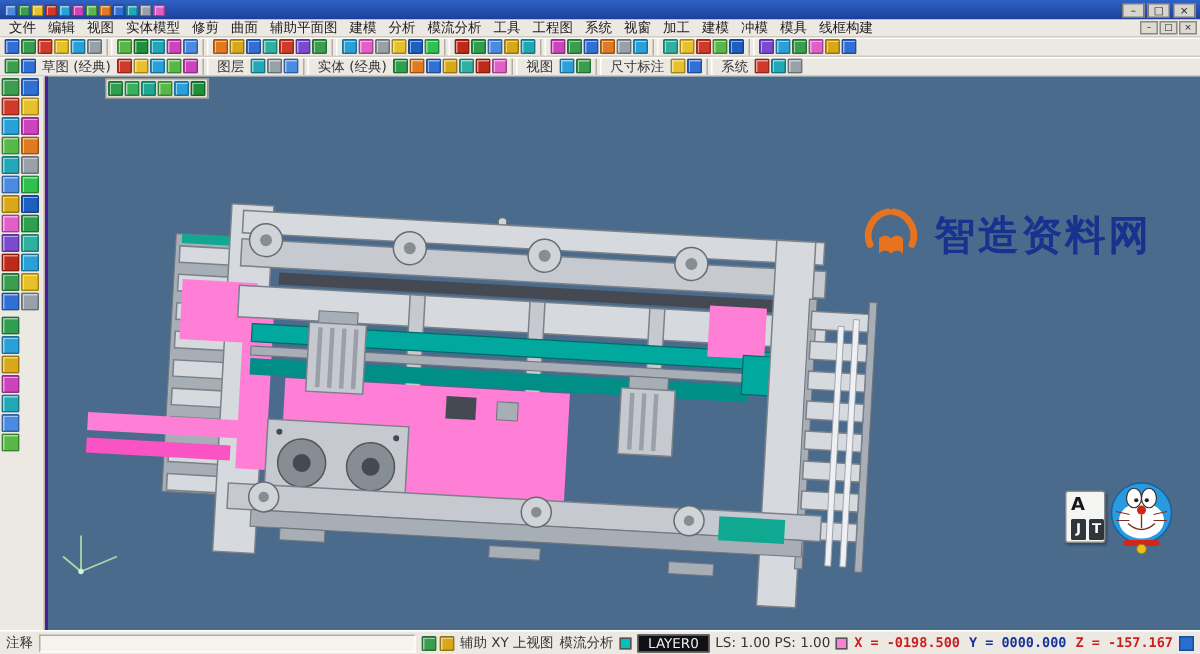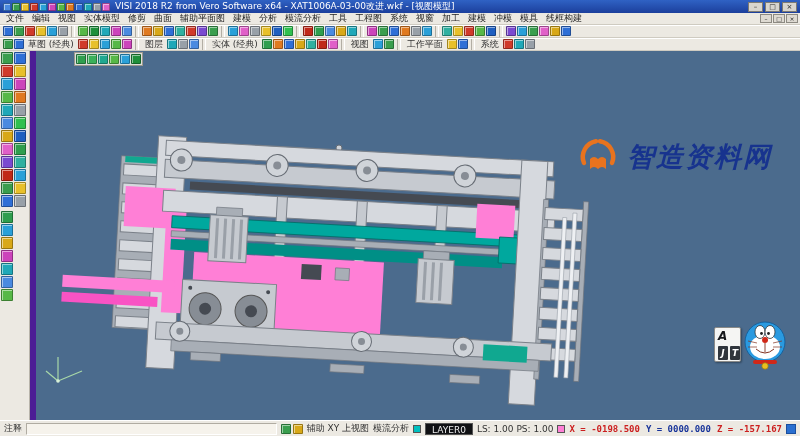--- a/index.html
+++ b/index.html
@@ -27,21 +27,21 @@
   .tblabel{font-size:9px;color:#333;padding:0 3px;white-space:nowrap;}
 
   
   .main{flex:1 1 auto;display:flex;min-height:0;}
   .left-toolbar{width:30px;flex:0 0 30px;background:var(--chrome);border-right:1px solid #b8b4aa;padding:1px;display:flex;flex-direction:column;}
   .lt-grid{display:flex;flex-wrap:wrap;width:27px;gap:1px;}
   .lt-grid .tbi{width:12px;height:12px;}
   .lt-stack{display:flex;flex-direction:column;gap:1px;margin-top:4px;}
   .lt-stack .tbi{width:12px;height:12px;}
 
-  .viewport{flex:1 1 auto;position:relative;background:var(--viewport_bg);overflow:hidden;border-left:6px solid #4c1d95;font-style:italic;}
+  .viewport{flex:1 1 auto;position:relative;background:var(--viewport_bg);overflow:hidden;border-left:2px solid #4c1d95;}
   .mini-toolbar{position:absolute;left:38px;top:1px;display:flex;gap:1px;background:rgba(236,233,226,.92);padding:1px;border:1px solid #9a968c;}
 
   .model-svg{position:absolute;left:0;top:0;}
 
   
   .f-gray{fill:var(--model_gray);stroke:#7b8189;stroke-width:1;}
   .f-gray2{fill:var(--model_gray_dark);stroke:#7b8189;stroke-width:1;}
   .f-mid{fill:#a8aeb6;stroke:#70767e;stroke-width:.7;}
   .f-pink{fill:var(--model_pink);}
   .f-pinkd{fill:var(--model_pink_dark);}
@@ -92,21 +92,20 @@
         <span class="tbi" style="background: rgb(208, 58, 42);"></span>
         <span class="tbi" style="background: rgb(42, 160, 216);"></span>
         <span class="tbi" style="background: rgb(204, 68, 187);"></span>
         <span class="tbi" style="background: rgb(87, 184, 71);"></span>
         <span class="tbi" style="background: rgb(224, 122, 32);"></span>
         <span class="tbi" style="background: rgb(47, 111, 214);"></span>
         <span class="tbi" style="background: rgb(32, 168, 184);"></span>
         <span class="tbi" style="background: rgb(152, 160, 168);"></span>
         <span class="tbi" style="background: rgb(224, 96, 200);"></span>
       </div>
-    <span class="title-text">VISI 2018 R2 from Vero Software x64 - XAT1006A-03-00改进.wkf - [视图模型]</span>
     <div class="win-controls">
       <span class="win-btn">–</span>
       <span class="win-btn">□</span>
       <span class="win-btn">×</span>
     </div>
   </div>
 
   <div class="menubar">
     <div style="display:flex;">
         <span class="menu-item">文件</span>
@@ -212,21 +211,21 @@
       <span class="tbi" style="background: rgb(47, 111, 214);"></span>
       <span class="tbi" style="background: rgb(216, 168, 24);"></span>
       <span class="tbi" style="background: rgb(48, 176, 160);"></span>
       <span class="tbi" style="background: rgb(192, 40, 24);"></span>
       <span class="tbi" style="background: rgb(224, 96, 200);"></span>
       <span class="tbsep"></span>
       <span class="tblabel">视图</span>
       <span class="tbi" style="background: rgb(42, 160, 216);"></span>
       <span class="tbi" style="background: rgb(58, 158, 78);"></span>
       <span class="tbsep"></span>
-      <span class="tblabel">工作平面</span>
+      <span class="tblabel">尺寸标注</span>
       <span class="tbi" style="background: rgb(232, 192, 42);"></span>
       <span class="tbi" style="background: rgb(47, 111, 214);"></span>
       <span class="tbsep"></span>
       <span class="tblabel">系统</span>
       <span class="tbi" style="background: rgb(208, 58, 42);"></span>
       <span class="tbi" style="background: rgb(32, 168, 184);"></span>
       <span class="tbi" style="background: rgb(152, 160, 168);"></span>
     </div>
 
   <div class="main">

